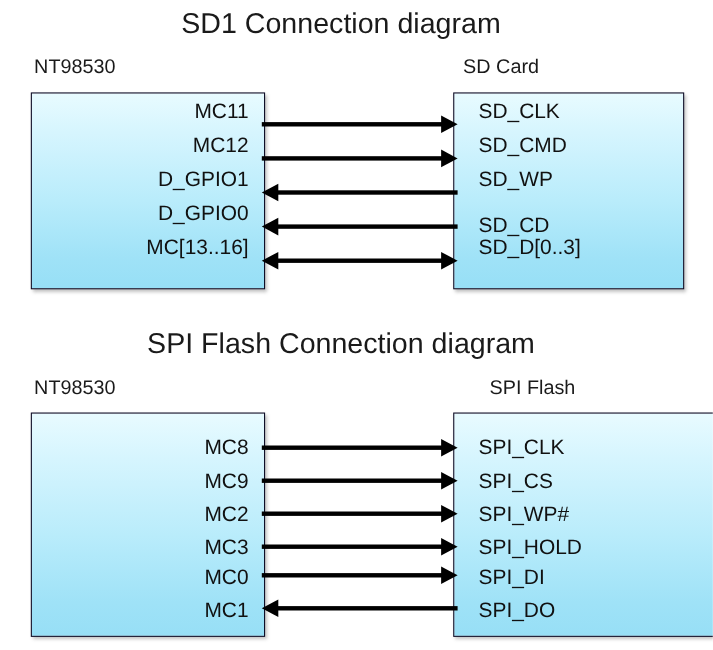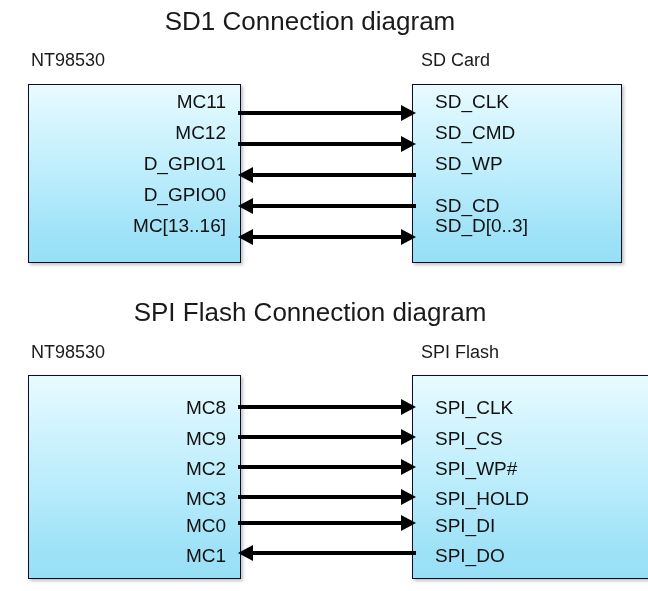--- a/index.html
+++ b/index.html
@@ -41,21 +41,21 @@
   .box-caption {
     position: absolute;
     font-size: 18px;
     line-height: 22px;
     color: #1a1a1a;
     white-space: nowrap;
   }
   #sd-left-caption   { left: 31px;  top: 49px; }
   #sd-right-caption  { left: 421px; top: 49px; }
   #spi-left-caption  { left: 31px;  top: 341px; }
-  #spi-right-caption { left: 421px; top: 341px; }
+  #spi-right-caption { left: 445px; top: 341px; }
 
   
   .chip-box {
     position: absolute;
     box-sizing: border-box;
     border: 1.5px solid #0d0d26;
     background: linear-gradient(to bottom, #e8fbff 0%, #d6f5fe 20%, #b9ecfb 55%, #9fe2f7 85%, #97dff6 100%);
     box-shadow: 2px 2px 3px rgba(120,120,120,0.45);
   }
 

